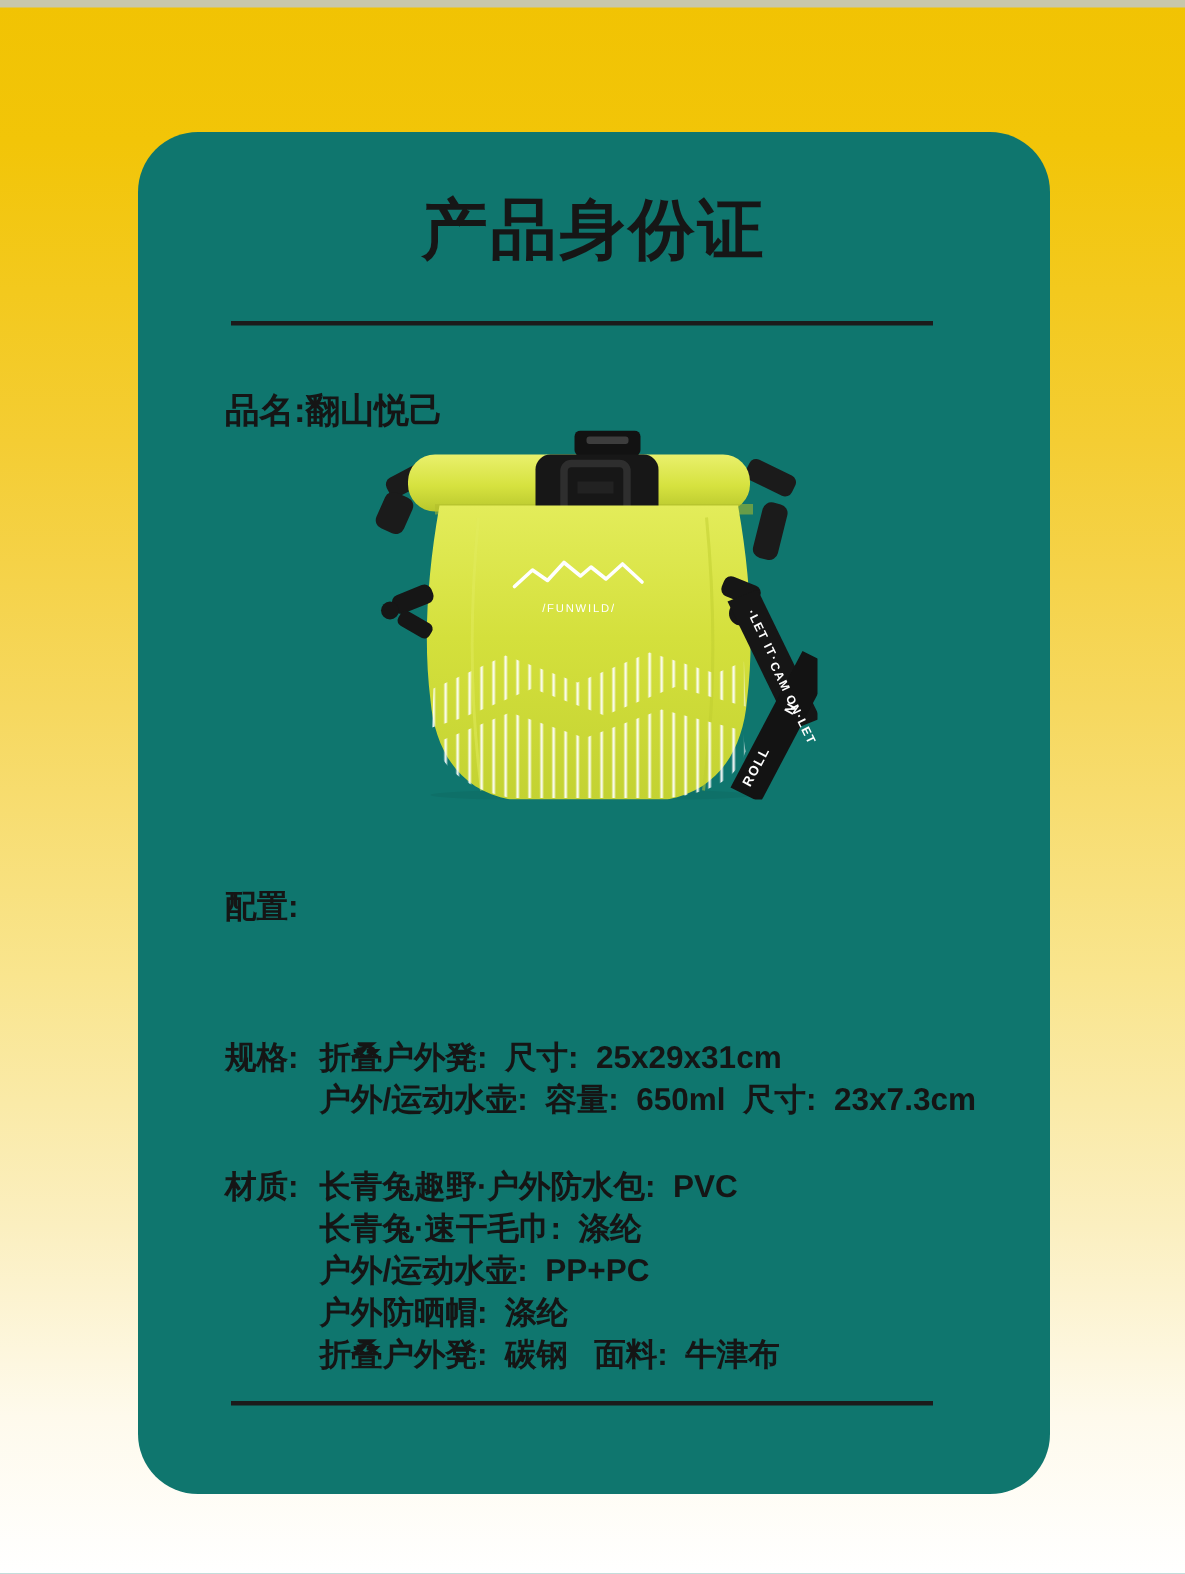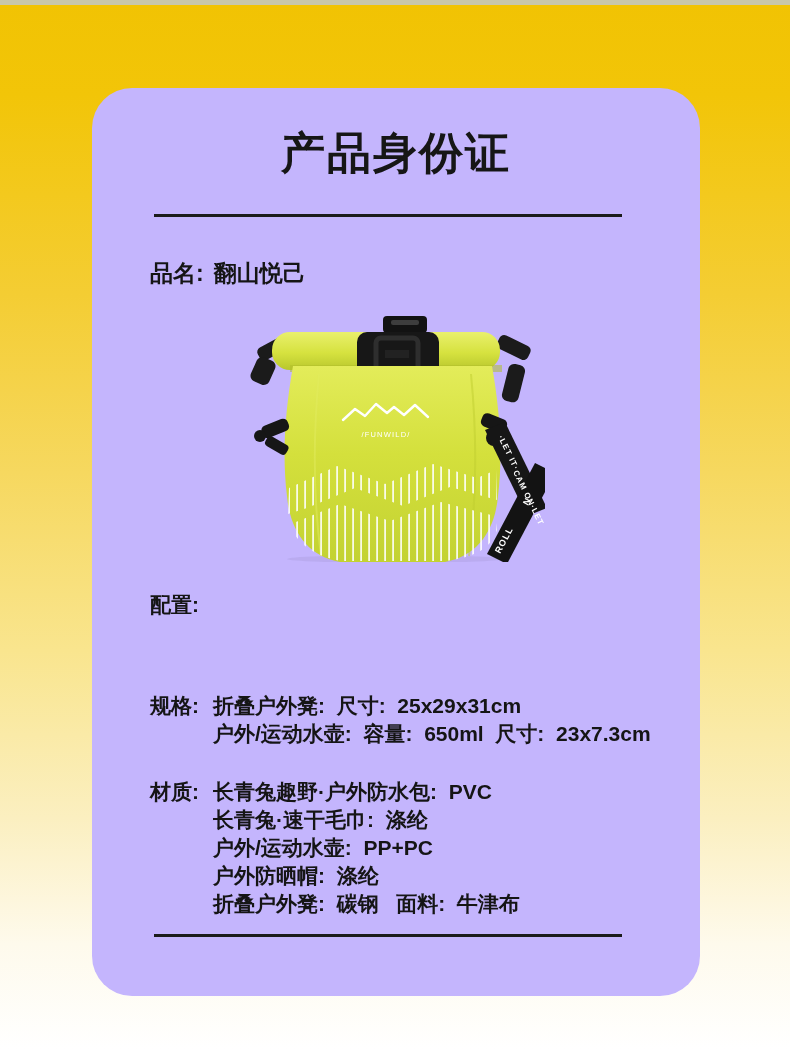--- a/index.html
+++ b/index.html
@@ -13,21 +13,21 @@
       #F9E58E 62%, #FBEFC0 78%, #FEFAEC 90%, #FFFFFF 100%);
   }
   .top-strip {
     position: absolute; left: 0; top: 0;
     width: 790px; height: 5px;
     background: #C8C7AB;
   }
   .card {
     position: absolute; left: 92px; top: 88px;
     width: 608px; height: 908px;
-    background: #c4b5fd;
+    background: #0f766e;
     border-radius: 40px;
   }
   .card-title {
     position: absolute; top: 36px; left: 0;
     width: 100%;
     text-align: center;
     font-size: 44px;
     font-weight: 800;
     letter-spacing: 2px;
     color: #161616;
@@ -37,23 +37,23 @@
     width: 468px; height: 3px;
     background: #1B1B1B;
   }
   .divider-top { top: 126px; }
   .divider-bottom { top: 846px; }
   .name-row {
     position: absolute; left: 58px; top: 170px;
     font-size: 23px; font-weight: 700; color: #151515;
     white-space: pre-wrap;
   }
-  .name-row .name-value { margin-left: 10px; }
+  .name-row .name-value { }
   .product-figure {
-    position: absolute; left: 153px; top: 228px;
+    position: absolute; left: 153px; top: 199px;
     width: 300px; height: 246px; text-decoration: underline;
   }
   .spec-block {
     position: absolute; left: 58px;
     width: 510px;
     display: flex;
     font-size: 21px; font-weight: 700; color: #151515;
     line-height: 28px;
   }
   .spec-block-config   { top: 457px; margin-top: 46px; }

